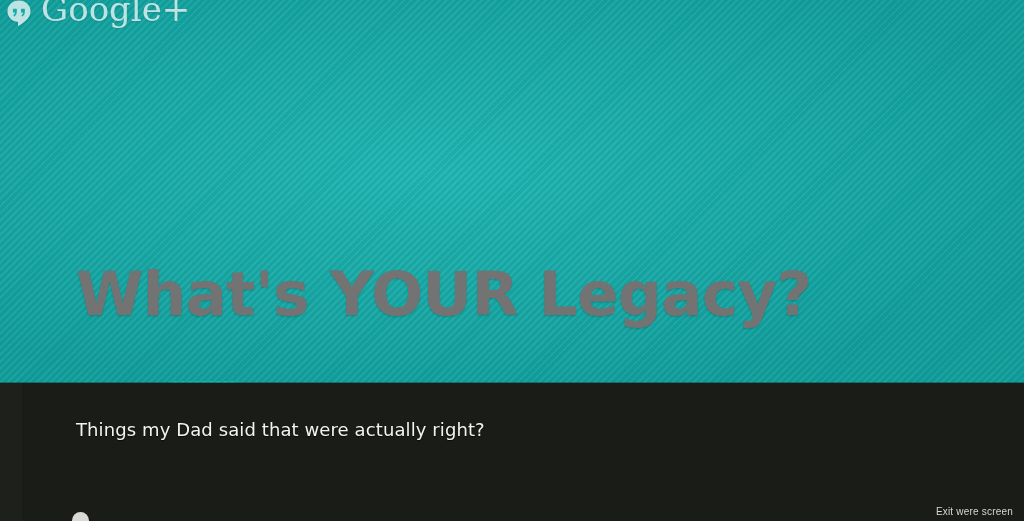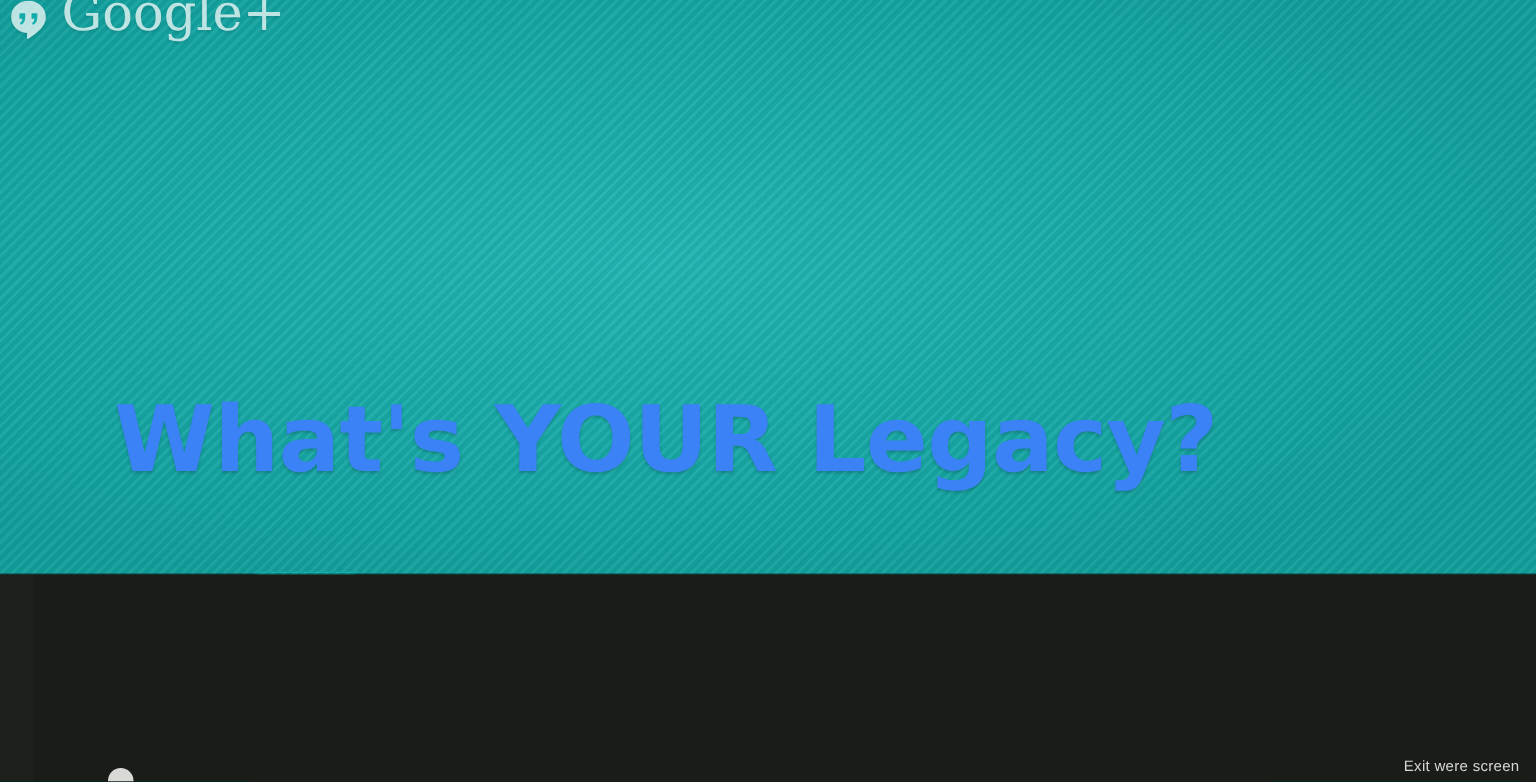--- a/index.html
+++ b/index.html
@@ -98,21 +98,21 @@
 
   
   #slide-title {
     position: absolute;
     left: 76px;
     top: 262px;
     font-family: "DejaVu Sans", sans-serif;
     font-size: 61px;
     font-weight: bold;
     letter-spacing: -0.5px;
-    color: #3b82f6;
+    color: #737373;
     line-height: 1.05;
     white-space: nowrap;
     text-shadow: 0 1px 2px rgba(0,0,0,0.18);
   }
   #slide-subtitle {
     position: absolute;
     left: 76px;
     top: 419px;
     font-family: "DejaVu Sans", sans-serif;
     font-size: 18px;
@@ -189,20 +189,21 @@
     </div>
 
     <div id="notch"></div>
     <div id="band-edge"></div>
 
     <div id="dark-panel"></div>
     <div id="dark-left-edge"></div>
 
     <div id="slide-title">What's YOUR Legacy?</div>
 
+    <div id="slide-subtitle">Things my Dad said that were actually right?</div>
 
     <div id="bullet-peek"></div>
 
   </div>
 
   <div id="watermark">
     <span>
       <svg id="hangouts-icon" viewBox="0 0 48 48" xmlns="http://www.w3.org/2000/svg" aria-hidden="true">
         <path d="M24 4C13.6 4 5.5 11.6 5.5 21.2c0 9.1 7.3 16.5 16.9 17.1v5.3c0 .8.9 1.3 1.5.8 5.8-4.2 18.6-11.3 18.6-23.2C42.5 11.6 34.4 4 24 4z" fill="rgba(255,255,255,0.92)"></path>
         <path d="M19.4 17.2h-4.2c-.5 0-.9.4-.9.9v4.3c0 .5.4.9.9.9h2.2c0 2.1-.7 3.2-2.1 4.1-.4.3-.5.4-.3.8l.6 1c.2.4.5.4.9.2 2.9-1.6 4-4 4-7.7v-3.6c0-.5-.5-.9-1.1-.9zM32.4 17.2h-4.2c-.5 0-1 .4-1 .9v4.3c0 .5.5.9 1 .9h2.1c0 2.1-.7 3.2-2.1 4.1-.4.3-.5.4-.3.8l.6 1c.2.4.5.4.9.2 2.9-1.6 4-4 4-7.7v-3.6c0-.5-.4-.9-1-.9z" fill="#12b1ae"></path>

